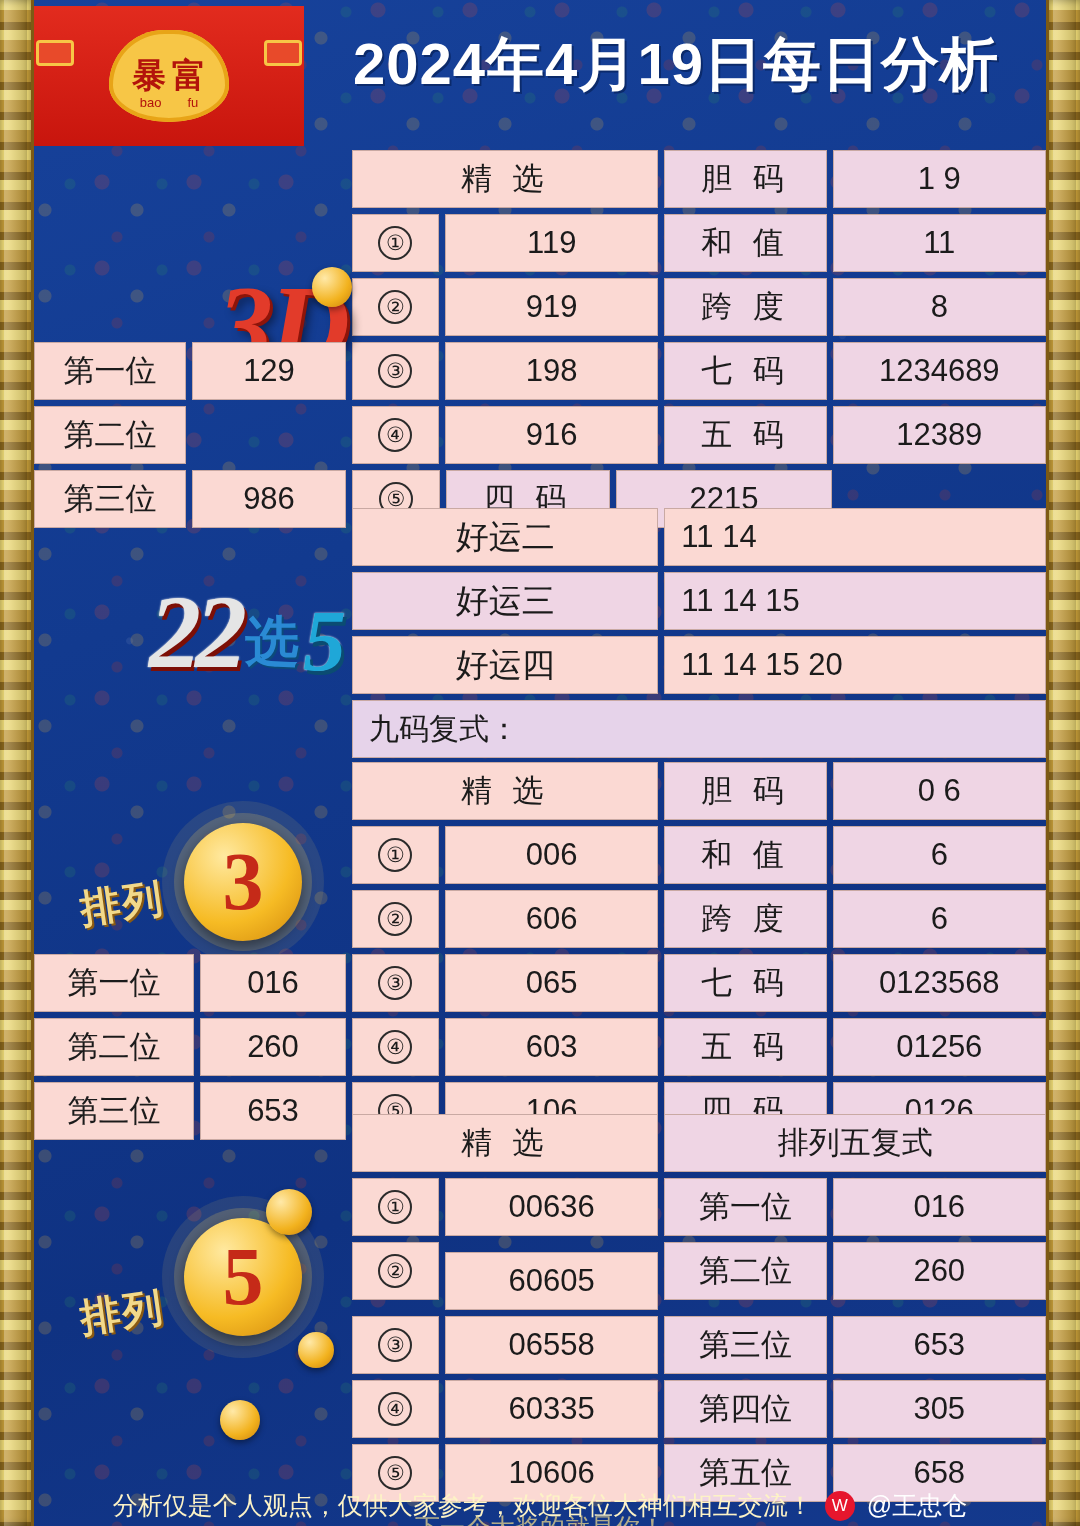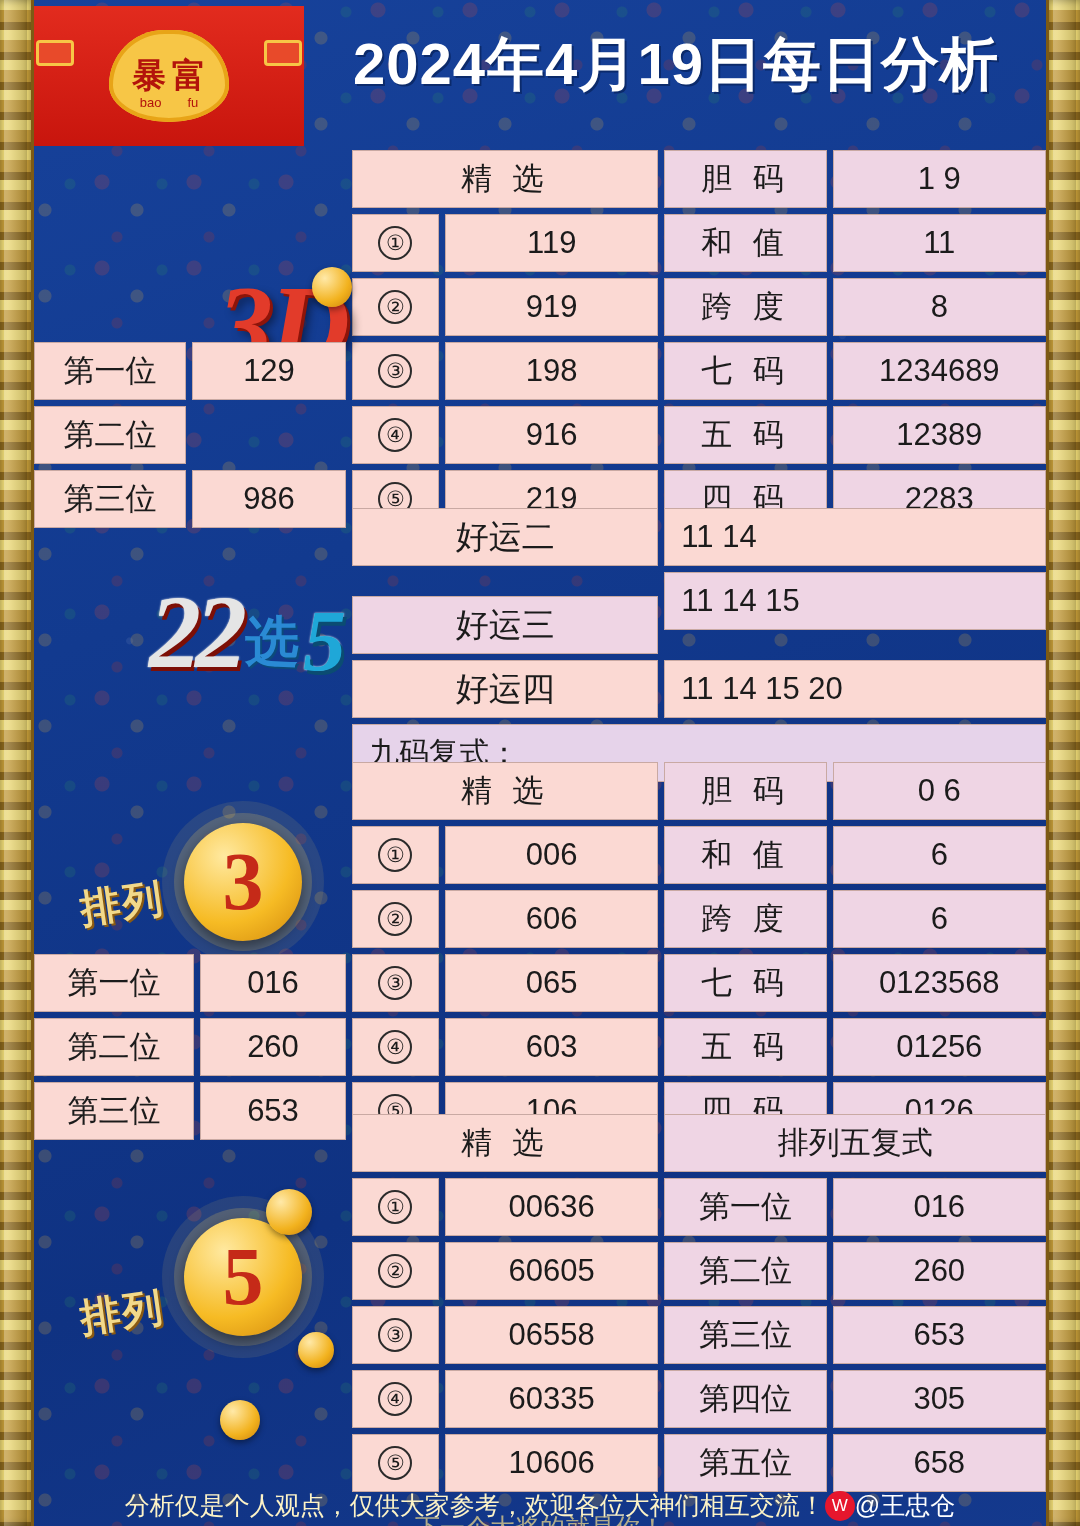--- a/index.html
+++ b/index.html
@@ -250,21 +250,21 @@
 
   .tables { margin-left: 318px; }
 
   
   .footer {
     position: absolute;
     left: 34px; right: 34px; bottom: 4px;
     display: flex;
     align-items: center;
     justify-content: center;
-    gap: 0;
+    gap: 12px;
     color: #fdf3c6;
     font-size: 25px;
     white-space: nowrap;
   }
   .footer .handle { color: #ffffff; font-size: 25px; }
   .weibo {
     width: 30px; height: 30px;
     border-radius: 50%;
     background: #e6162d;
     color: #fff;
@@ -358,23 +358,22 @@
             <span class="circ">④</span>
           </div>
         <div class="cell" style="width:216px;">916</div>
         <div class="cell alt label" style="width:164px;">五  码</div>
         <div class="cell alt" style="width:216px;">12389</div>
       </div>
       <div class="row">
         <div class="cell" style="width:88px;">
             <span class="circ">⑤</span>
           </div>
-        <div class="cell" style="width:216px;">219</div>
         <div class="cell alt label" style="width:164px;">四  码</div>
-        <div class="cell alt" style="width:216px;">2283</div>
+        <div class="cell alt" style="width:216px;">2215</div>
       </div>
     </div>
 
     <div style="position:absolute; left:0; top:192px; width:312px;">
       <div class="row">
         <div class="cell" style="width:152px;">第一位</div>
         <div class="cell" style="width:154px;">129</div>
       </div>
       <div class="row">
         <div class="cell" style="width:152px;">第二位</div>
@@ -393,21 +392,21 @@
         <span class="x">选</span>
         <span class="n5">5</span>
       </div>
     </div>
     <div class="tables" style="padding-top:8px;">
       <div class="row">
         <div class="cell big" style="width:310px;">好运二</div>
         <div class="cell left" style="width:386px;">11  14</div>
       </div>
       <div class="row">
-        <div class="cell alt big" style="width:310px;margin-top:24px;">好运三</div>
+        <div class="cell alt big" style="width:310px;">好运三</div>
         <div class="cell alt left" style="width:386px;">11  14  15</div>
       </div>
       <div class="row">
         <div class="cell big" style="width:310px;">好运四</div>
         <div class="cell left" style="width:386px;">11  14  15  20</div>
       </div>
       <div class="row">
         <div class="cell lilac left" style="width:702px; font-size:30px;">
           <span>九码复式：</span>
         </div>
@@ -503,21 +502,21 @@
             <span class="circ">①</span>
           </div>
         <div class="cell" style="width:216px;">00636</div>
         <div class="cell alt" style="width:164px;">第一位</div>
         <div class="cell alt" style="width:216px;">016</div>
       </div>
       <div class="row">
         <div class="cell" style="width:88px;">
             <span class="circ">②</span>
           </div>
-        <div class="cell" style="width:216px;">60605</div>
+        <div class="cell" style="width:216px;margin-top:10px;">60605</div>
         <div class="cell alt" style="width:164px;">第二位</div>
         <div class="cell alt" style="width:216px;">260</div>
       </div>
       <div class="row">
         <div class="cell" style="width:88px;">
             <span class="circ">③</span>
           </div>
         <div class="cell" style="width:216px;">06558</div>
         <div class="cell alt" style="width:164px;">第三位</div>
         <div class="cell alt" style="width:216px;">653</div>

